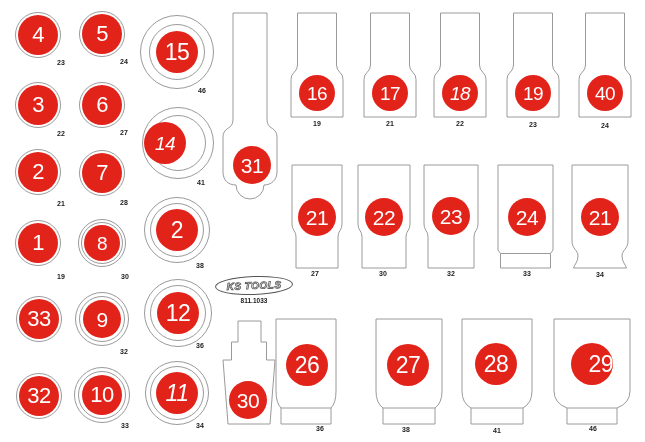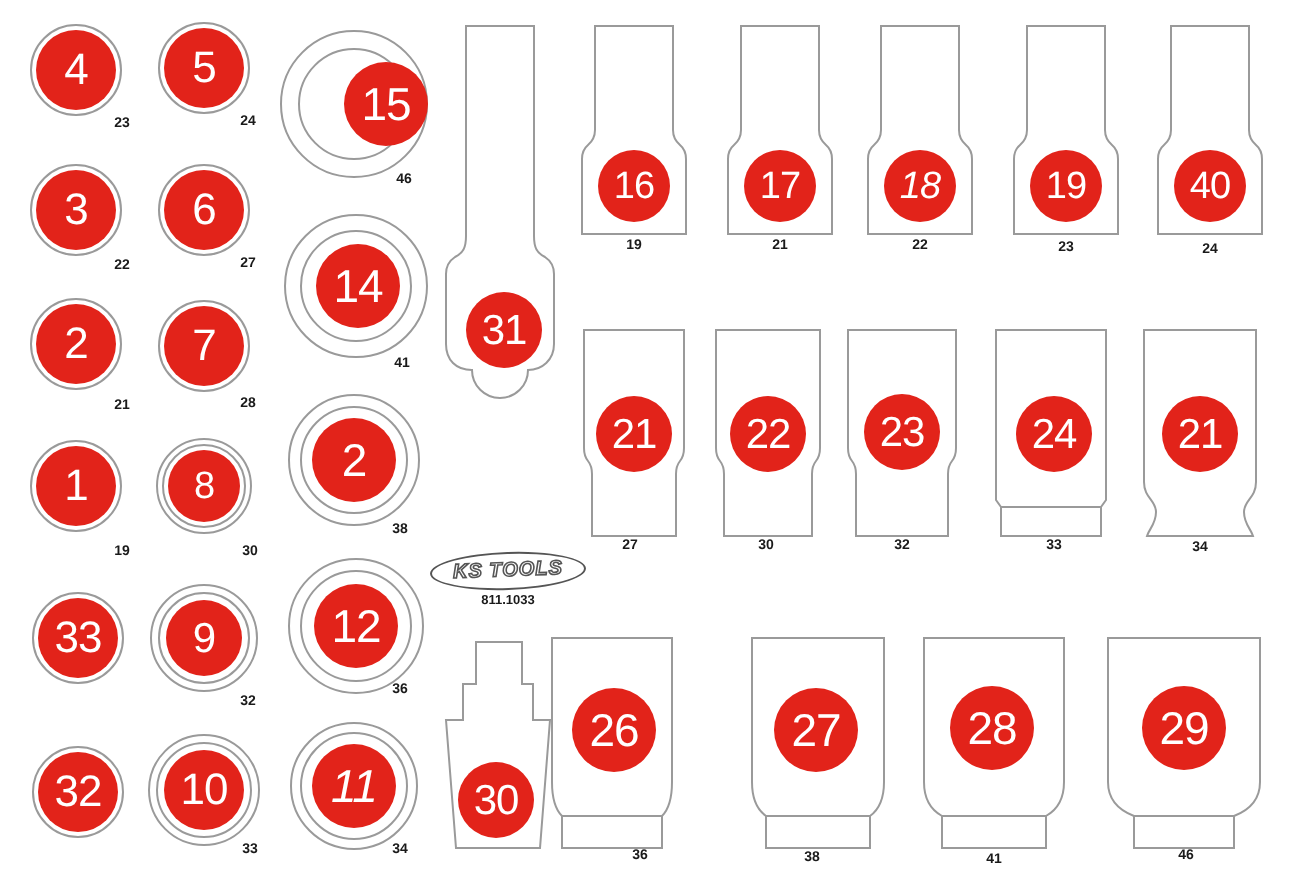--- a/index.html
+++ b/index.html
@@ -51,21 +51,21 @@
       <div class="group">
         <div class="ring" style="left: 79px; top: 11px; width: 46px; height: 46px;"></div>
         <div class="red-disc" style="left: 82px; top: 14px; width: 40px; height: 40px; font-size: 22px;">
           <span>5</span>
         </div>
         <div class="size-label" style="left: 124px; top: 61px;">24</div>
       </div>
       <div class="group">
         <div class="ring" style="left: 149px; top: 24px; width: 56px; height: 56px;"></div>
         <div class="ring" style="left: 140px; top: 15px; width: 74px; height: 74px;"></div>
-        <div class="red-disc" style="left: 172px; top: 31px; width: 42px; height: 42px; font-size: 23px;">
+        <div class="red-disc" style="left: 156px; top: 31px; width: 42px; height: 42px; font-size: 23px;">
           <span>15</span>
         </div>
         <div class="size-label" style="left: 202px; top: 90px;">46</div>
       </div>
       <div class="group">
         <div class="ring" style="left: 15px; top: 82px; width: 46px; height: 46px;"></div>
         <div class="red-disc" style="left: 18px; top: 85px; width: 40px; height: 40px; font-size: 22px;">
           <span>3</span>
         </div>
         <div class="size-label" style="left: 61px; top: 133px;">22</div>
@@ -73,21 +73,21 @@
       <div class="group">
         <div class="ring" style="left: 79px; top: 82px; width: 46px; height: 46px;"></div>
         <div class="red-disc" style="left: 82px; top: 85px; width: 40px; height: 40px; font-size: 22px;">
           <span>6</span>
         </div>
         <div class="size-label" style="left: 124px; top: 132px;">27</div>
       </div>
       <div class="group">
         <div class="ring" style="left: 150px; top: 115px; width: 56px; height: 56px;"></div>
         <div class="ring" style="left: 142px; top: 107px; width: 72px; height: 72px;"></div>
-        <div class="red-disc" style="left: 158px; top: 122px; width: 42px; height: 42px; font-size: 23px;">
+        <div class="red-disc" style="left: 144px; top: 122px; width: 42px; height: 42px; font-size: 19px; font-style: italic;">
           <span>14</span>
         </div>
         <div class="size-label" style="left: 201px; top: 182px;">41</div>
       </div>
       <div class="group">
         <div class="ring" style="left: 15px; top: 149px; width: 46px; height: 46px;"></div>
         <div class="red-disc" style="left: 18px; top: 152px; width: 40px; height: 40px; font-size: 22px;">
           <span>2</span>
         </div>
         <div class="size-label" style="left: 61px; top: 203px;">21</div>
@@ -287,21 +287,21 @@
         <div class="red-disc" style="left: 13px; top: 24px; width: 42px; height: 42px; font-size: 23px;">
           <span>28</span>
         </div>
       </div>
       <div class="size-label" style="left: 497px; top: 430px;">41</div>
       <div class="socket" style="left: 554px; top: 319px; width: 76px; height: 105px;">
         <svg width="76" height="105" viewBox="0 0 76 105">
           <path d="M0,0 H76 V72 Q76,84 63,89 V105 H13 V89 Q0,84 0,72 Z" fill="#ffffff" stroke="#9a9a9a" stroke-width="1"></path>
           <line x1="13" y1="89" x2="63" y2="89" stroke="#9a9a9a" stroke-width="1"></line>
         </svg>
-        <div class="red-disc" style="left: 17px; top: 24px; width: 42px; height: 42px; font-size: 23px;">
+        <div class="red-disc" style="left: 17px; top: 24px; width: 42px; height: 42px; font-size: 23px; justify-content: flex-end;">
           <span>29</span>
         </div>
       </div>
       <div class="size-label" style="left: 593px; top: 428px;">46</div>
     </div>
   <div class="group" id="tools-layer">
       <div class="socket" style="left: 223px; top: 13px; width: 54px; height: 190px;">
         <svg width="54" height="190" viewBox="0 0 54 190">
           <path d="M10,0 H44 V105 C44,111 45.5,113.5 49.5,115.5 C52.5,117.5 54,120.5 54,124 V159 C54,167 48,172 41,172 A14,14 0 0 1 13,172 C5,172 0,167 0,159 V124 C0,120.5 1.5,117.5 4.5,115.5 C8.5,113.5 10,111 10,105 Z" fill="#ffffff" stroke="#9a9a9a" stroke-width="1"></path>
         </svg>

